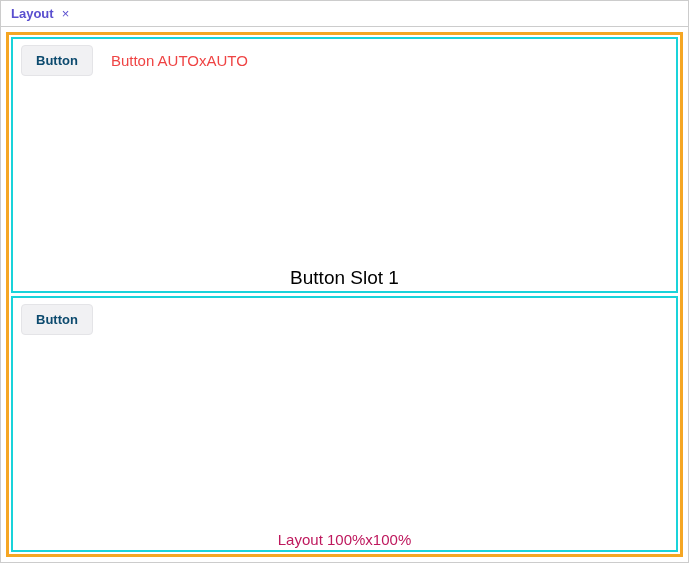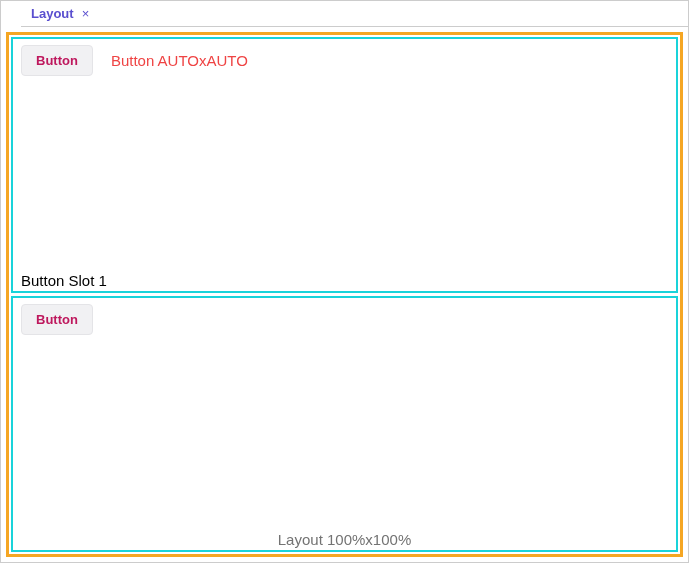--- a/index.html
+++ b/index.html
@@ -17,21 +17,20 @@
       border: 1px solid #ccc;
       display: flex;
       flex-direction: column;
     }
     .tab-bar {
       display: flex;
       align-items: center;
       border-bottom: 1px solid #ccc;
       height: 26px;
       padding: 0 6px;
-      margin-left: 20px;
     }
     .tab {
       display: flex;
       align-items: center;
       gap: 8px;
       font-size: 13px;
       color: #5a4fcf;
       font-weight: 600;
       padding: 2px 4px;
     }
@@ -56,48 +55,48 @@
       padding: 2px;
       gap: 3px;
     }
     .layout-root-label {
       position: absolute;
       bottom: 6px;
       right: 10px;
       left: 10px;
       text-align: center;
       font-size: 15px;
-      color: #737373;
+      color: #be185d;
       pointer-events: none;
     }
     .slot {
       border: 2px solid #19d3da;
       position: relative;
       flex: 1;
       padding: 6px 8px 6px 8px;
     }
     .slot-label {
       position: absolute;
       bottom: 2px;
       right: 8px;
       left: 8px;
-      text-align: left;
-      font-size: 15px;
+      text-align: center;
+      font-size: 19px;
       color: #000;
       pointer-events: none;
     }
     .btn {
       display: inline-block;
       background: #f1f1f3;
       border: 1px solid #e4e4e7;
       border-radius: 4px;
       padding: 7px 14px;
       font-size: 13px;
       font-weight: 600;
-      color: #be185d;
+      color: #0c4a6e;
       cursor: pointer;
       vertical-align: middle;
     }
     .button-wrap {
       display: flex;
       align-items: center;
       gap: 18px;
     }
     .button-caption {
       font-size: 15px;

